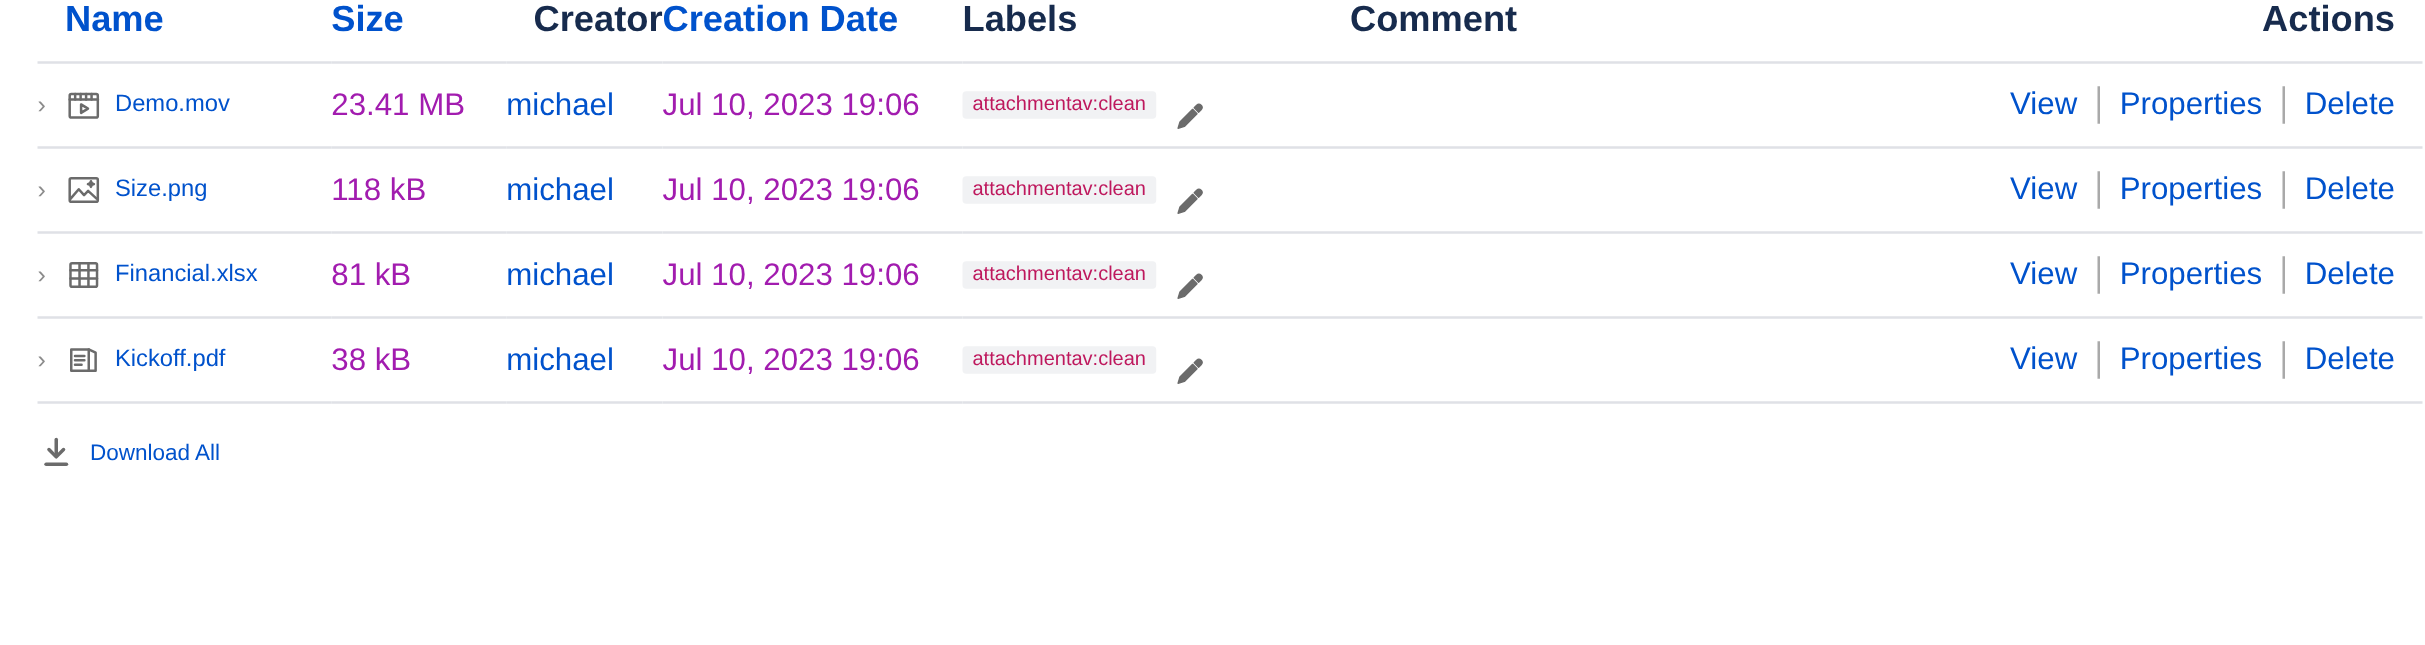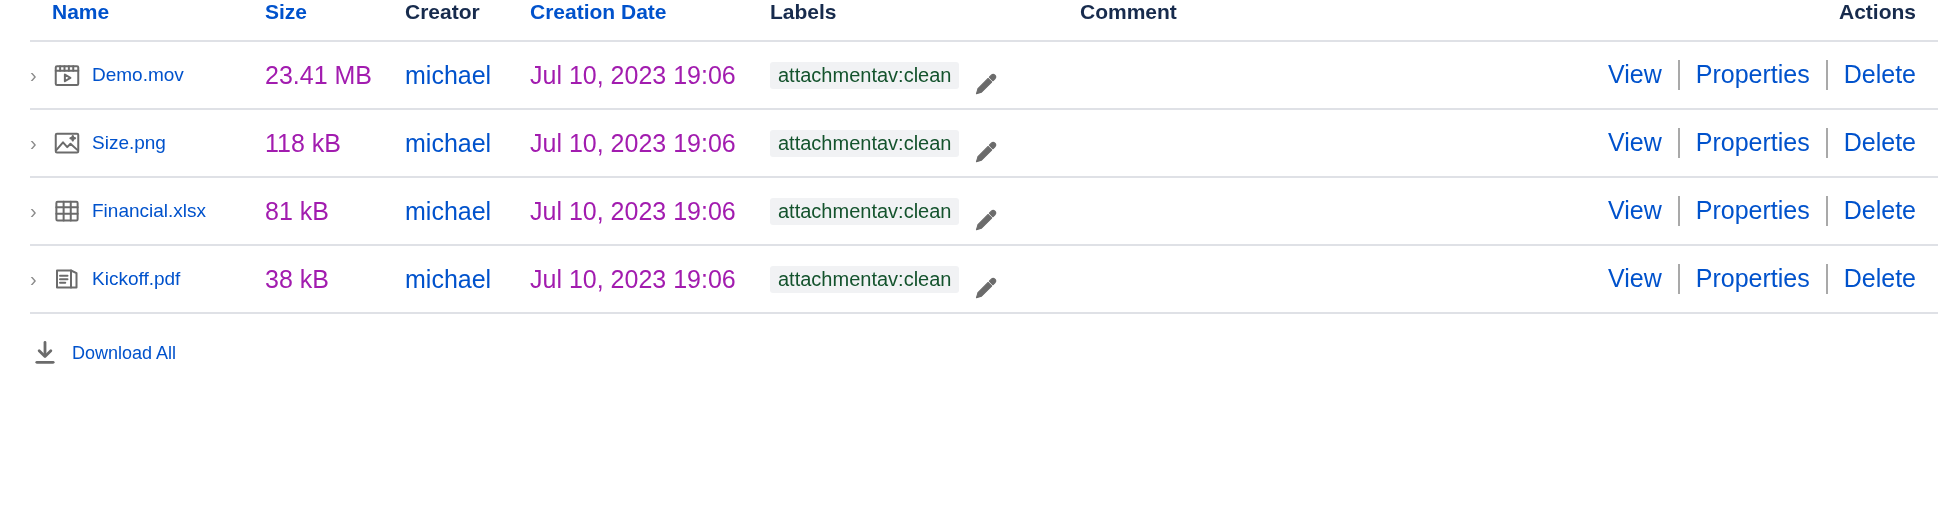--- a/index.html
+++ b/index.html
@@ -24,33 +24,33 @@
 
   table.attachments-table {
     width: 1908px;
     margin-left: 30px;
     border-collapse: collapse;
     table-layout: fixed;
   }
 
   
   thead th {
-    font-size: 21px;
+    font-size: 29px;
     font-weight: bold;
     text-align: left;
     padding: 0 0 16px 0;
     vertical-align: bottom;
     white-space: nowrap;
     color: #172b4d;
   }
   thead tr { border-bottom: 2px solid #dfe1e6; }
 
   th.col-name     { width: 235px; padding-left: 22px; }
   th.col-size     { width: 140px; }
-  th.col-creator  { width: 125px; }
+  th.col-creator  { width: 125px; text-align: right; }
   th.col-date     { width: 240px; }
   th.col-labels   { width: 310px; }
   th.col-comment  { width: 420px; }
   th.col-actions  { width: 438px; text-align: right; padding-right: 22px; }
 
   .hdr-link {
     color: #0052cc;
     text-decoration: none;
     cursor: pointer;
   }
@@ -95,22 +95,22 @@
     cursor: pointer;
   }
 
   .file-name { font-size: 19px; }
 
   .size-cell, .date-cell { color: #a21caf; }
 
   .labels-cell { display: flex; align-items: center; gap: 14px; }
   .label-chip {
     background: #f1f2f4;
-    color: #14532d;
-    font-size: 20px;
+    color: #be185d;
+    font-size: 16px;
     padding: 2px 8px;
     border-radius: 3px;
     display: inline-block;
     cursor: pointer;
   }
   .pencil-icon {
     width: 26px;
     height: 26px;
     display: inline-flex;
     align-items: center;

